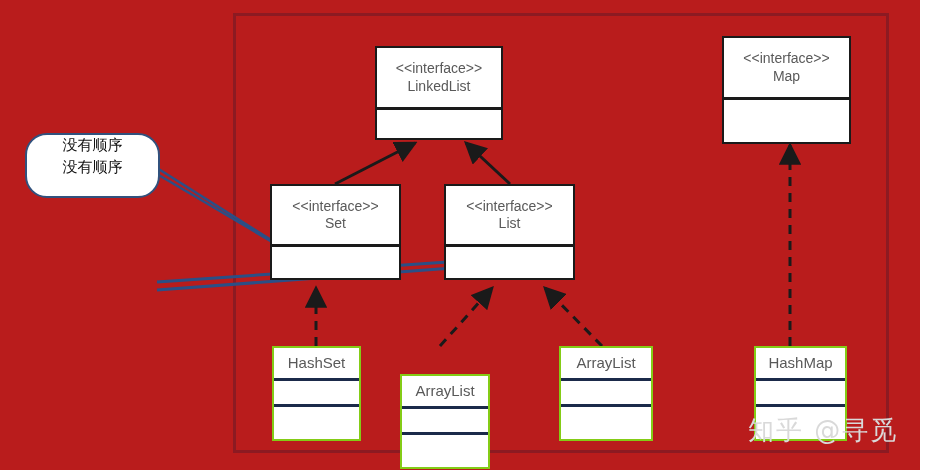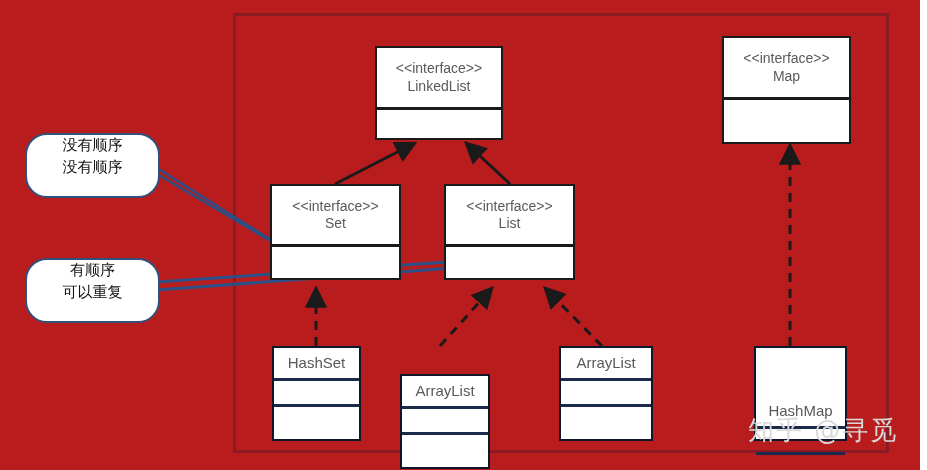--- a/index.html
+++ b/index.html
@@ -27,21 +27,21 @@
   
   .uml-box {
     position: absolute;
     box-sizing: border-box;
     background: #ffffff;
   }
   .uml-box.iface {
     border: 2px solid #1a1a1a;
   }
   .uml-box.impl {
-    border: 2px solid #0f172a;
+    border: 2px solid #84cc16;
   }
   .uml-head {
     box-sizing: border-box;
     display: flex;
     flex-direction: column;
     align-items: center;
     justify-content: center;
     width: 100%;
     color: #595959;
     text-align: center;
@@ -204,32 +204,28 @@
 
   <div class="uml-box impl" style="left:559px; top:346px; width:94px; height:95px;">
     <div class="uml-head" style="height:33px;">
       <span class="cname">ArrayList</span>
     </div>
     <div class="uml-comp div" style="height:26px;"></div>
     <div class="uml-comp" style="height:30px;"></div>
   </div>
 
   <div class="uml-box impl" style="left:754px; top:346px; width:93px; height:95px;">
-    <div class="uml-head" style="height:33px;margin-top:48px;">
+    <div class="uml-head" style="height:33px;">
       <span class="cname">HashMap</span>
     </div>
     <div class="uml-comp div" style="height:26px;"></div>
     <div class="uml-comp" style="height:30px;"></div>
   </div>
 
   <div class="callout" style="left:25px; top:133px; width:135px; height:65px;">
     <span>没有顺序</span>
     <span>没有顺序</span>
   </div>
 
-  <div class="callout" style="left:25px; top:258px; width:135px; height:65px;">
-    <span>有顺序</span>
-    <span>可以重复</span>
-  </div>
 
   <div class="watermark" style="left:748px; top:413px;">知乎 @寻觅</div>
 
 </div>
 
 </body></html>

